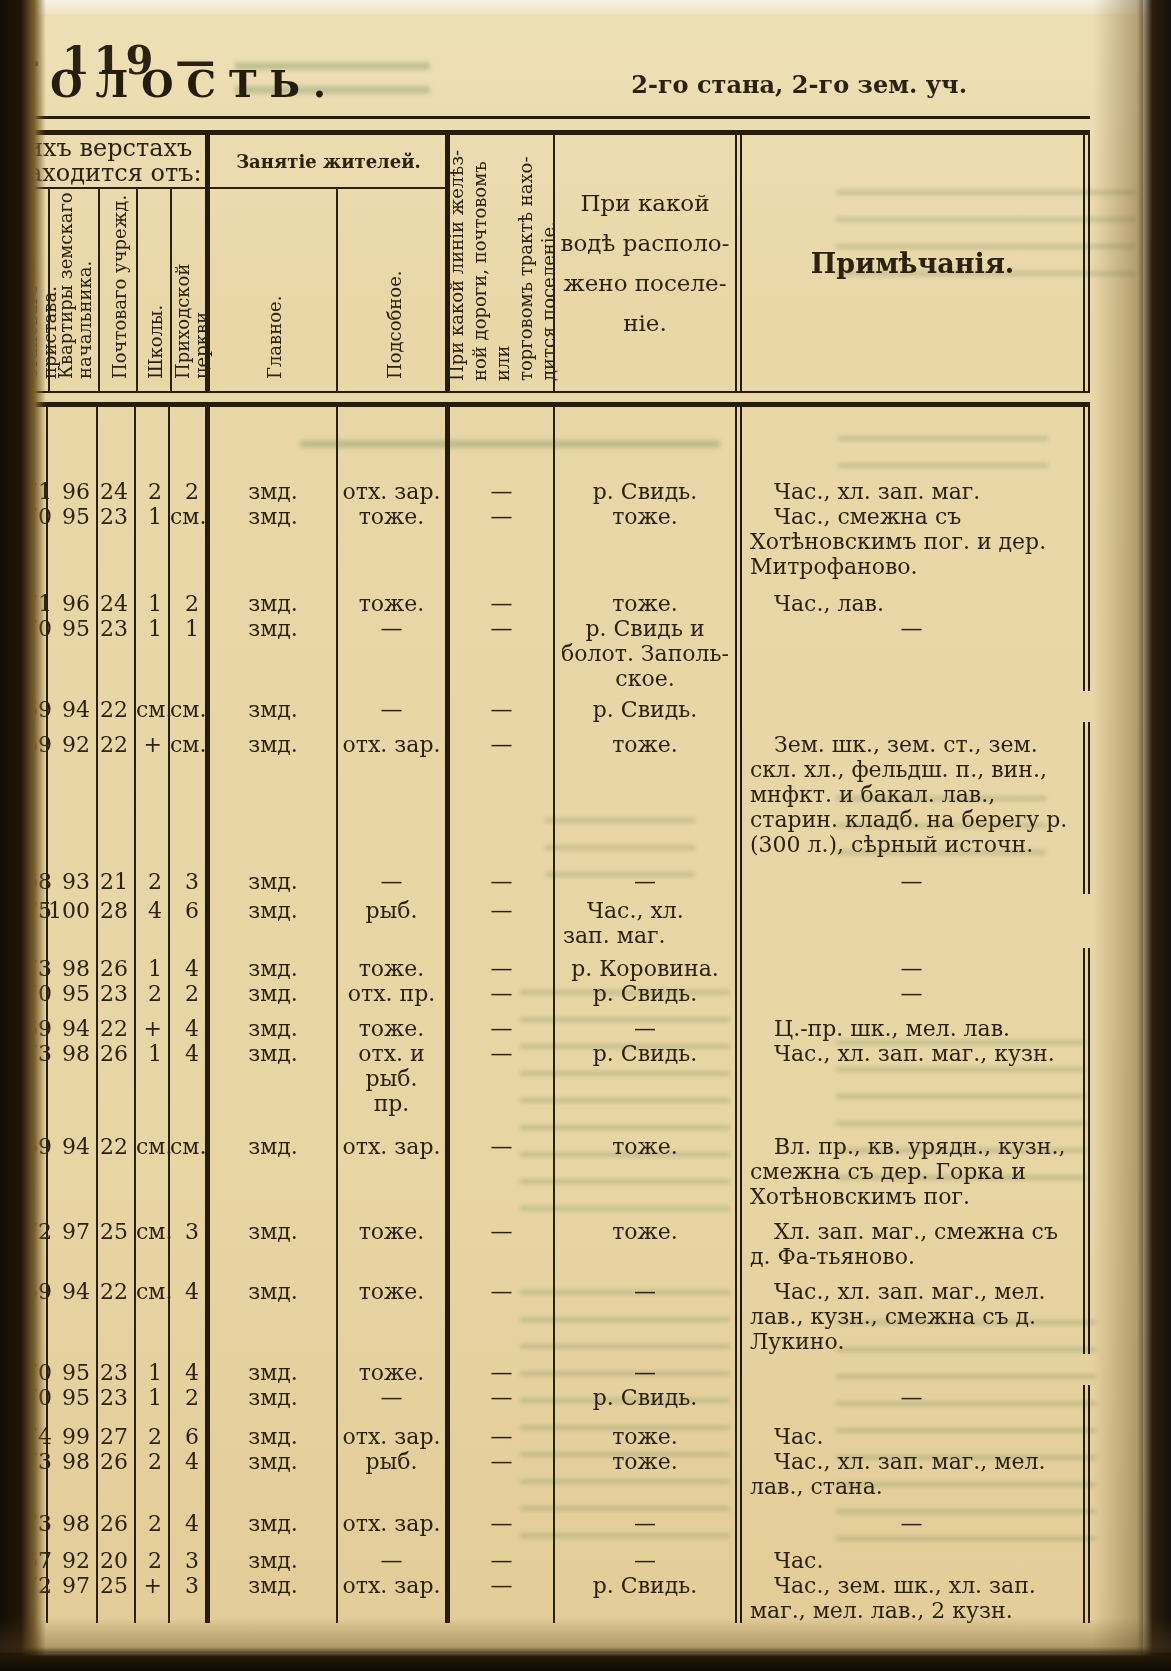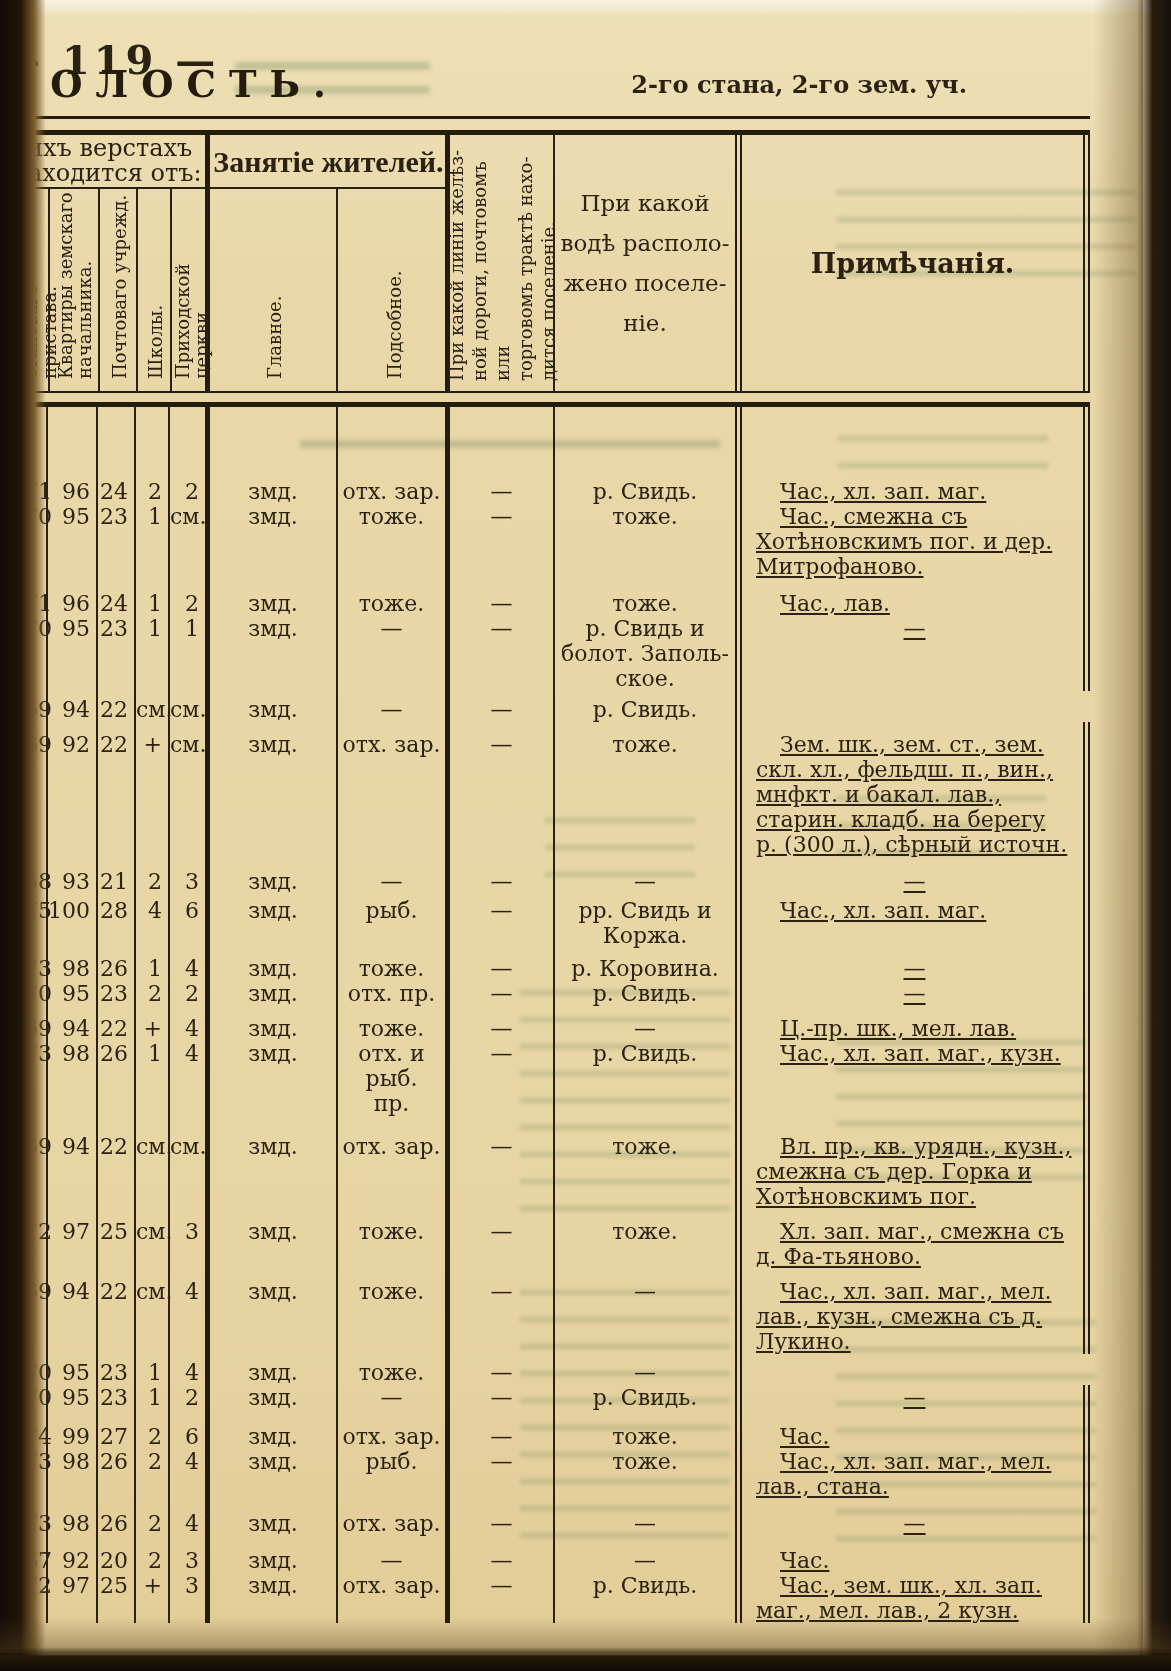--- a/index.html
+++ b/index.html
@@ -35,42 +35,42 @@
   .thead{display:grid;grid-template-columns:202px 240px 105px 187px 348px;height:256px;}
   .th{position:relative;}
   .bthin{border-right:2px solid #2a2112;}
   .bthick{border-right:5px solid #241c0e;}
   .bdouble{border-right:7px double #241c0e;}
   .bleft{border-left:2px solid #2a2112;}
 
   .group-title{height:52px;border-bottom:2px solid #2a2112;display:flex;flex-direction:column;
         justify-content:center;font-size:24px;line-height:25px;padding-left:2px;
         white-space:pre-line;}
-  .group-title.occ{align-items:center;font-weight:bold;font-size:30px;font-family:Liberation Serif, serif;}
+  .group-title.occ{align-items:center;font-weight:bold;font-size:18px;}
   .vgrid{display:grid;height:202px;}
   .vg5{grid-template-columns:40px 50px 38px 34px 40px;}
   .vg2{grid-template-columns:128px 112px;}
   .vcell{position:relative;}
   .vl{position:absolute;left:0;transform-origin:0 0;transform:rotate(-90deg);
       display:flex;flex-direction:column;justify-content:center;
       white-space:pre-line;font-size:18px;line-height:19px;padding-left:6px;box-sizing:border-box;
       width:var(--h);height:var(--w);top:var(--h);}
   .vl.rail{font-size:18px;line-height:23px;}
   .th-water{display:flex;flex-direction:column;justify-content:center;text-align:center;
       font-size:23px;line-height:40px;white-space:pre-line;}
   .th-notes{display:flex;align-items:center;justify-content:center;
       font-weight:bold;font-size:27px;}
 
   .tbody{padding-top:0;}
   .row{display:grid;grid-template-columns:40px 50px 38px 34px 40px 128px 112px 105px 187px 348px;}
   .c{white-space:pre-line;font-size:22px;line-height:25px;padding-top:var(--gap,0px);
      min-height:25px;box-sizing:border-box;}
   .num{text-align:right;padding-right:6px;}
   .ctr{text-align:center;}
-  .note{text-align:left;text-indent:24px;padding-left:14px;padding-right:10px;text-decoration:underline;}
+  .note{text-align:left;text-indent:24px;padding-left:8px;padding-right:10px;}
   .note.dash{text-align:center;text-indent:0;}
   .row-toppad .c{padding-top:72px;}
 
   
   .smudge{position:absolute;opacity:.38;filter:blur(2px);pointer-events:none;
       background:repeating-linear-gradient(180deg,rgba(116,140,92,.8) 0 5px,rgba(116,140,92,0) 5px 27px);}
   .smudge.s1{background:repeating-linear-gradient(180deg,rgba(116,140,92,.9) 0 8px,rgba(116,140,92,0) 8px 24px);}
 </style>
 </head>
 <body>
@@ -240,22 +240,20 @@
   </div>
         <div class="row" style="--gap: 4px;">
     <div class="c num bthin bleft">175</div>
     <div class="c num bthin">100</div>
     <div class="c num bthin">28</div>
     <div class="c num bthin">4</div>
     <div class="c num bthick">6</div>
     <div class="c ctr bthin">змд.</div>
     <div class="c ctr bthick">рыб.</div>
     <div class="c ctr bthin dash">—</div>
-    <div class="c ctr bdouble">рр. Свидь и
-Коржа.</div>
     <div class="c note bdouble">Час., хл. зап. маг.</div>
   </div>
         <div class="row" style="--gap: 8px;">
     <div class="c num bthin bleft">173</div>
     <div class="c num bthin">98</div>
     <div class="c num bthin">26</div>
     <div class="c num bthin">1</div>
     <div class="c num bthick">4</div>
     <div class="c ctr bthin">змд.</div>
     <div class="c ctr bthick">тоже.</div>

